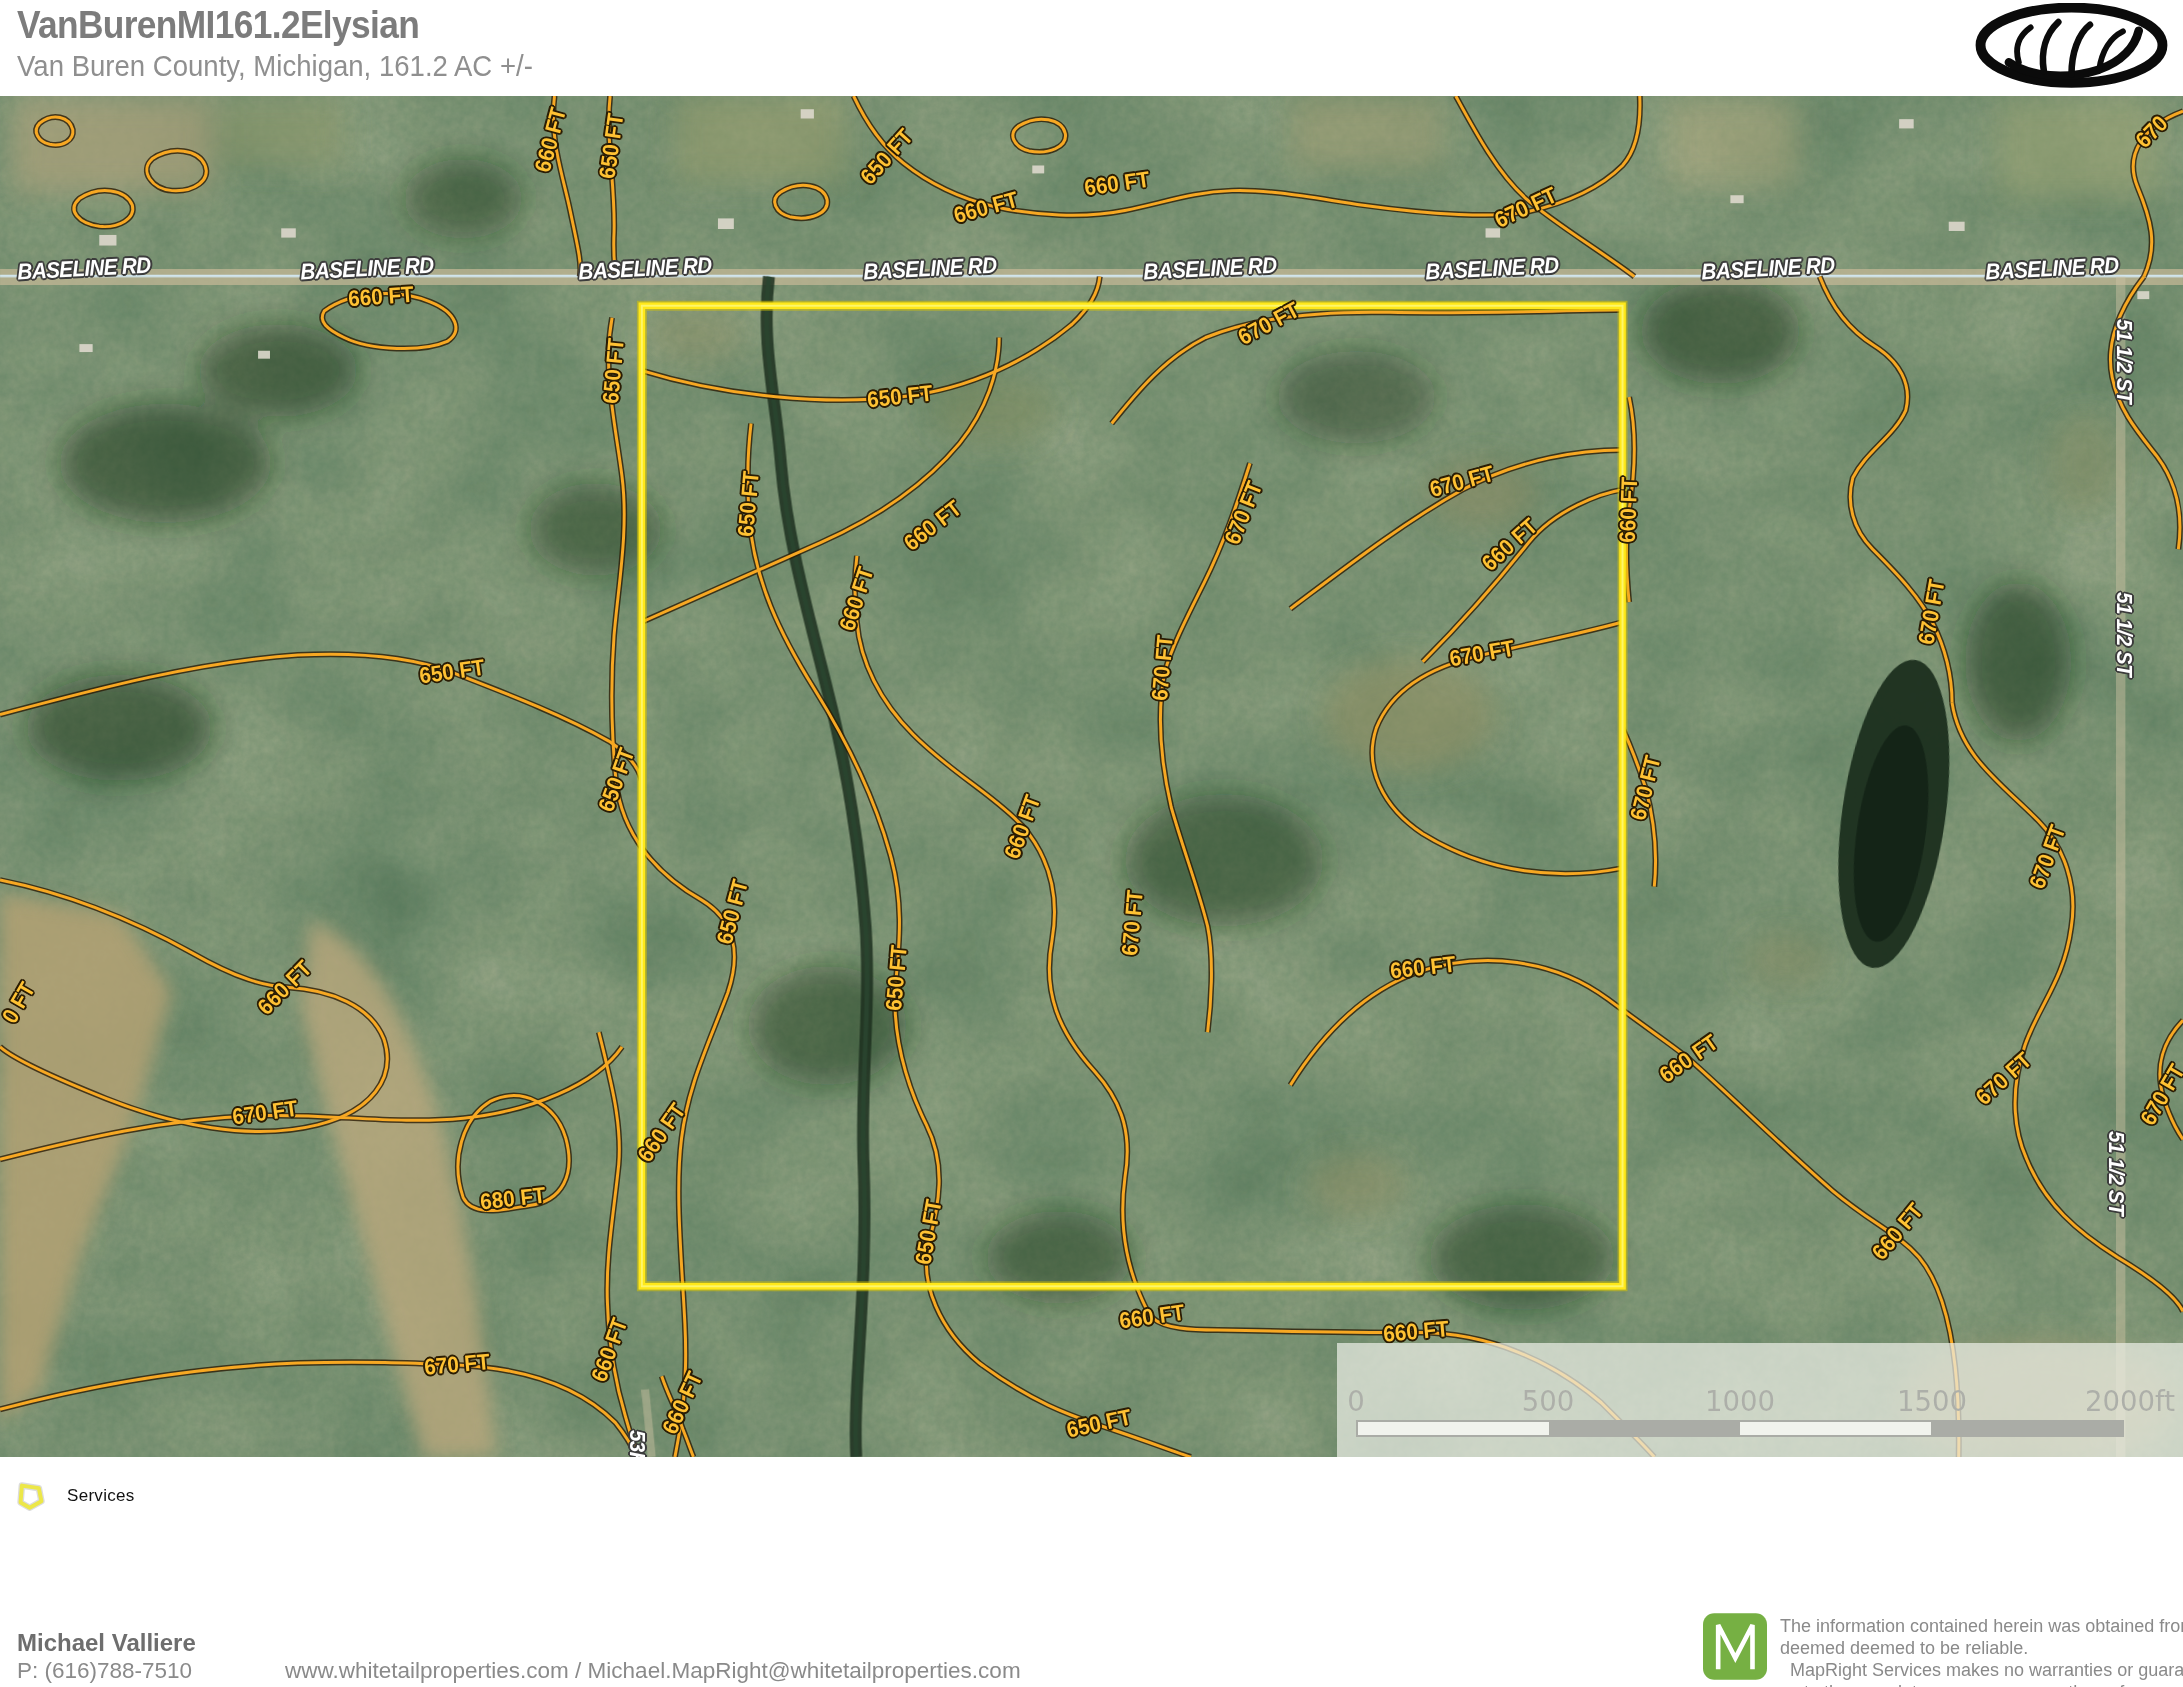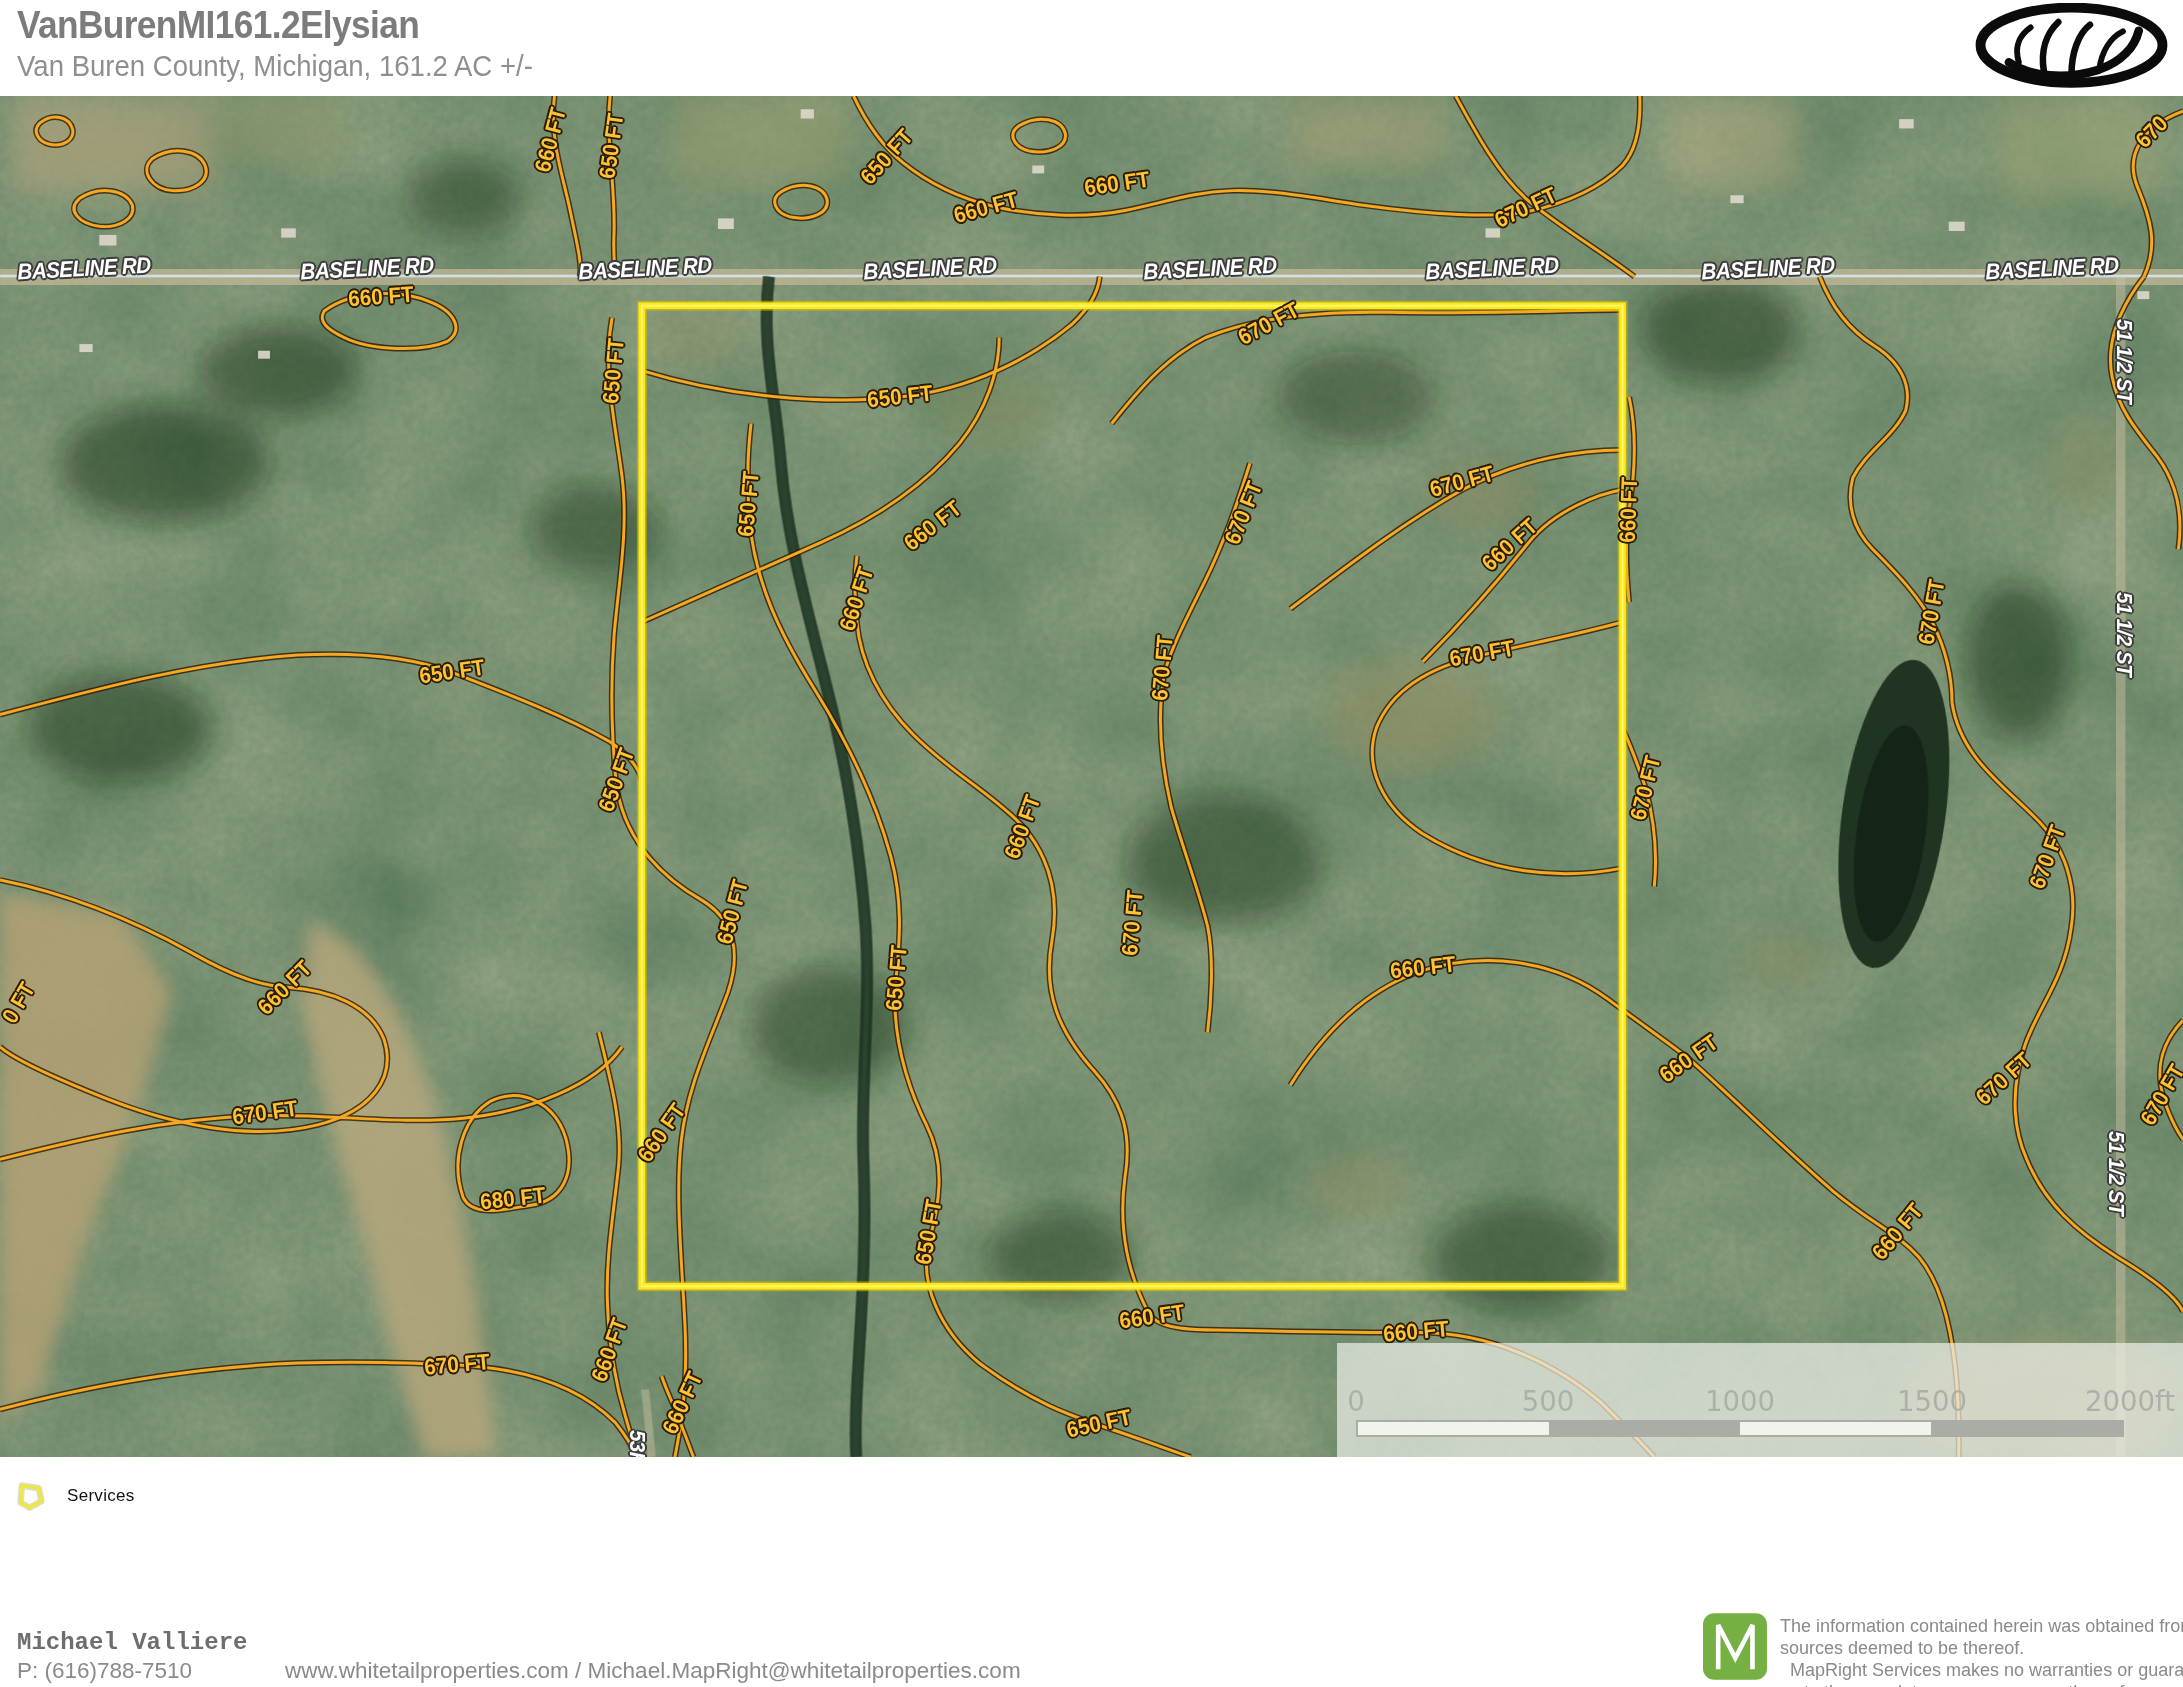--- a/index.html
+++ b/index.html
@@ -35,21 +35,21 @@
     border:2.6px solid #000;box-sizing:border-box;display:flex;background:#000;}
   .scale-bar .seg{height:100%;width:25%;}
   .seg.w{background:#ffffff;} .seg.b{background:#000000;}
 
   
   .legend{position:absolute;left:16px;top:1481px;display:flex;align-items:center;}
   .legend-icon{width:30px;height:30px;}
   .legend-label{margin-left:21px;font-size:17px;font-weight:500;color:#111;letter-spacing:0.3px;}
 
   
-  .agent{position:absolute;left:17px;top:1629px;font-size:24px;font-weight:700;color:#6e6e6e;font-family:Liberation Mono, monospace;}
+  .agent{position:absolute;left:17px;top:1629px;font-size:24px;font-weight:700;color:#6e6e6e;}
   .phone{position:absolute;left:17px;top:1658px;font-size:22.5px;color:#8a8a8a;}
   .contact{position:absolute;left:285px;top:1658px;font-size:22.5px;color:#8a8a8a;white-space:nowrap;}
 
   
   .mr-logo{position:absolute;left:1703px;top:1613px;width:64px;height:67px;}
   .disc{position:absolute;left:1780px;top:1615px;width:397px;font-size:18px;line-height:22px;color:#8a8a8a;}
   .disc div{white-space:pre;}
 </style>
 </head>
 <body>
@@ -385,17 +385,17 @@
 <div class="agent">Michael Valliere</div>
 <div class="phone">P: (616)788-7510</div>
 <div class="contact">www.whitetailproperties.com / Michael.MapRight@whitetailproperties.com</div>
 
 <svg class="mr-logo" viewBox="0 0 97 101">
   <rect x="0" y="0" width="97" height="101" rx="17" fill="#76b043"></rect>
   <path d="M23,85 L23,18 L49,68 L75,18 L75,85" fill="none" stroke="#ffffff" stroke-width="7"></path>
 </svg>
 <div class="disc">
   <div>The information contained herein was obtained from</div>
-  <div>sources deemed to be thereof.</div>
+  <div>deemed deemed to be reliable.</div>
   <div>  MapRight Services makes no warranties or guarantees</div>
   <div>as to the completeness or accuracy thereof.</div>
 </div>
 
 
 </body></html>

